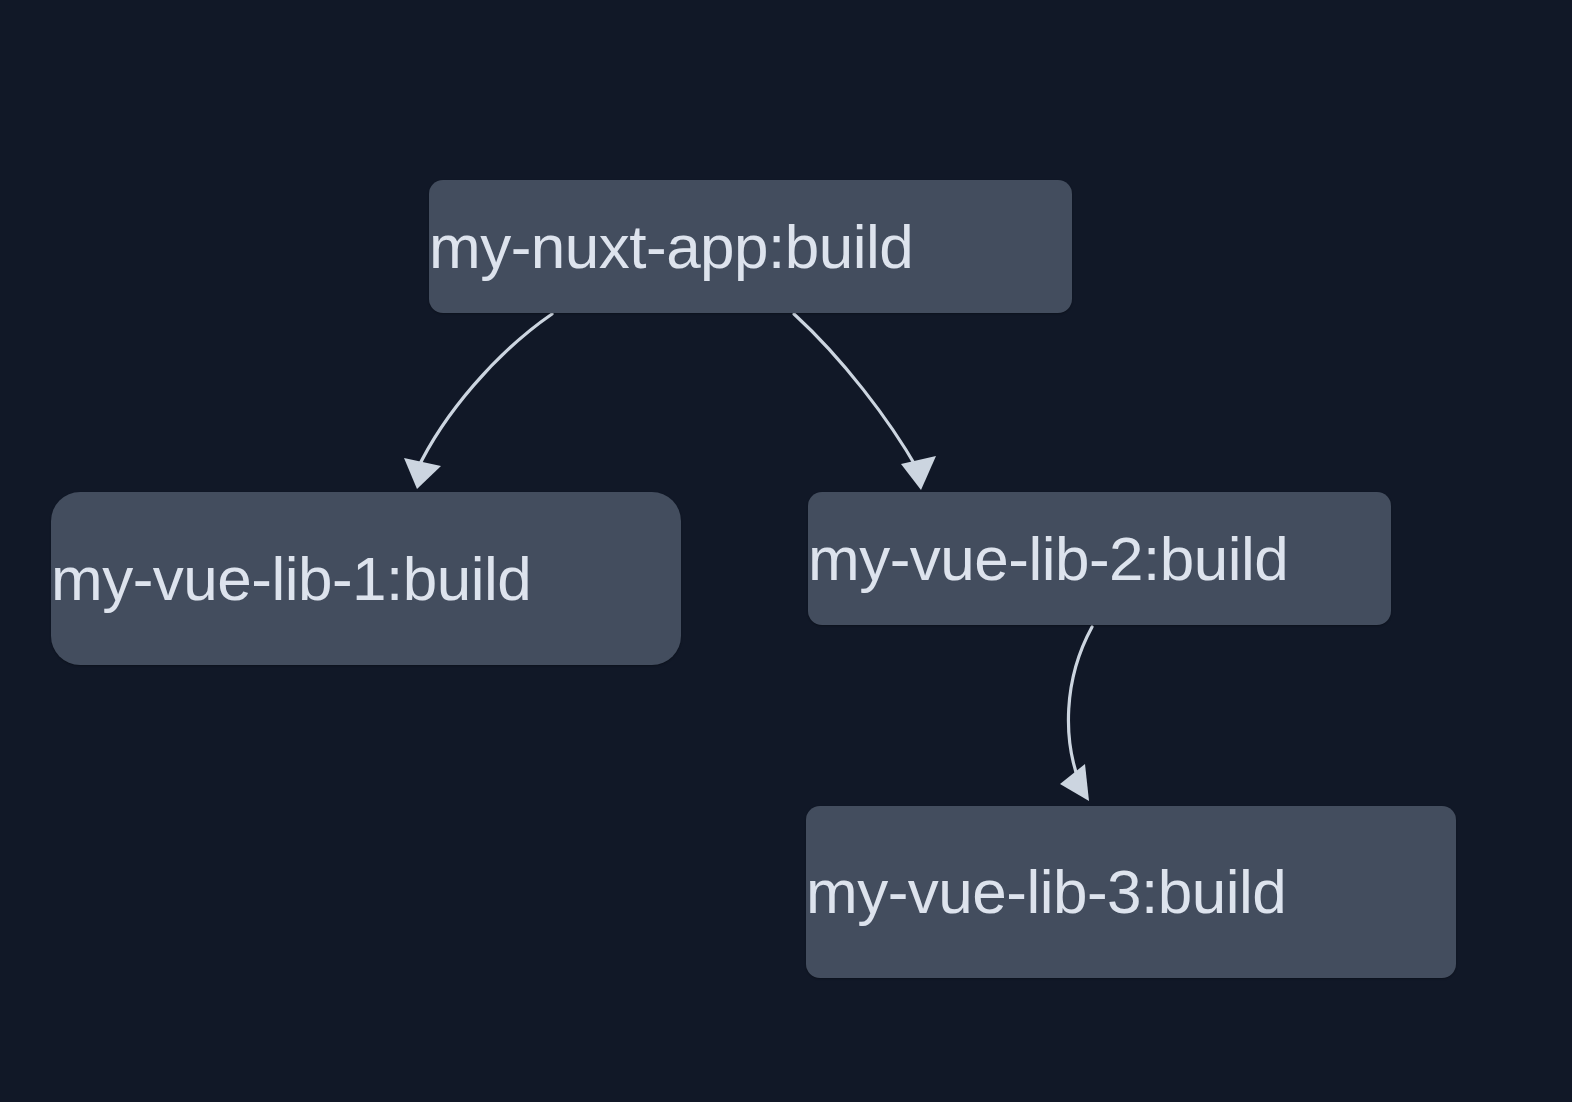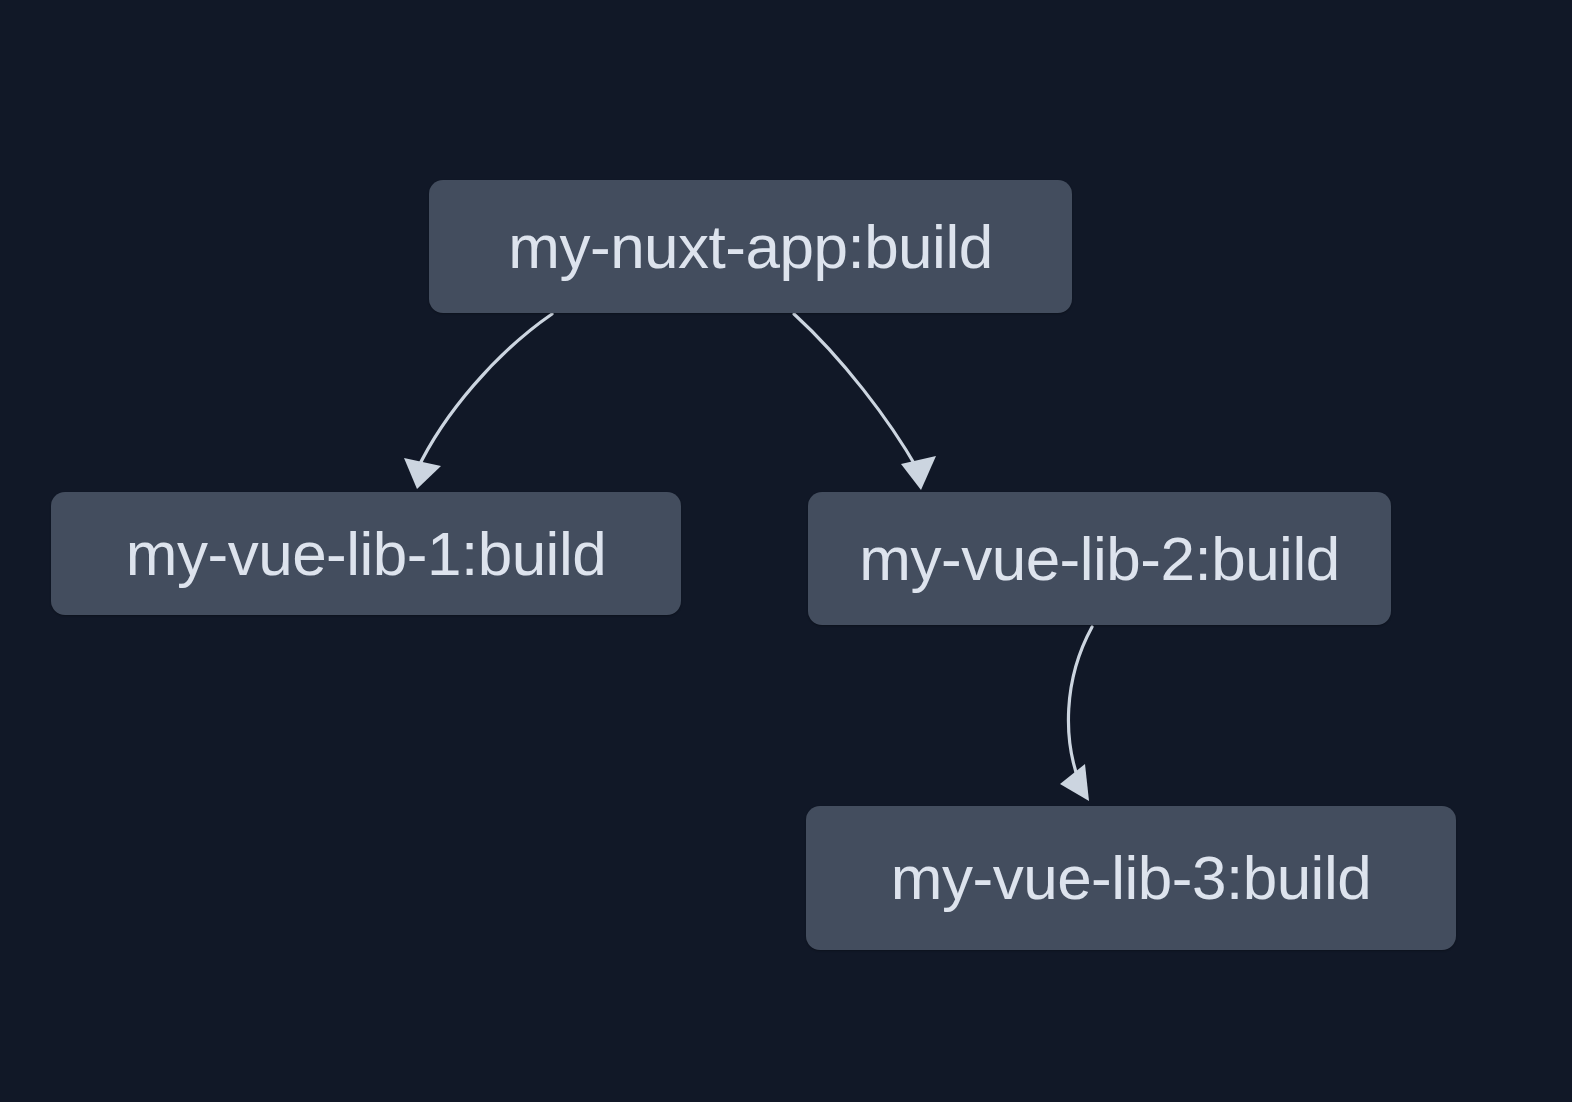--- a/index.html
+++ b/index.html
@@ -22,21 +22,20 @@
     top: 0;
     width: 1572px;
     height: 1102px;
     pointer-events: none;
   }
   .graph-node {
     position: absolute;
     box-sizing: border-box;
     display: flex;
     align-items: center;
-    justify-content: center;
     background: #434d5e;
     border-radius: 14px;
     box-shadow: 0 1px 2px rgba(0,0,0,0.28);
     cursor: pointer;
   }
   .graph-node-label {
     color: #dde3ed;
     font-family: "Liberation Sans", sans-serif;
     font-size: 62px;
     font-weight: 400;
@@ -73,25 +72,25 @@
     <g>
       <path class="edge-path" d="M 1092 627 C 1063 680 1063 740 1080 784"></path>
       <polygon class="edge-arrowhead" points="1089,801 1060,784 1085,764"></polygon>
     </g>
   </svg>
 
   <div class="graph-node" style="left: 429px; top: 180px; width: 643px; height: 133px;">
     <span class="graph-node-label">my-nuxt-app:build</span>
   </div>
 
-  <div class="graph-node" style="left: 51px; top: 492px; width: 630px; height: 123px;">
+  <div class="graph-node" style="left: 51px; top: 492px; width: 630px; height: 173px; border-radius: 29px;">
     <span class="graph-node-label">my-vue-lib-1:build</span>
   </div>
 
   <div class="graph-node" style="left: 808px; top: 492px; width: 583px; height: 133px;">
     <span class="graph-node-label">my-vue-lib-2:build</span>
   </div>
 
-  <div class="graph-node" style="left: 806px; top: 806px; width: 650px; height: 144px;">
+  <div class="graph-node" style="left: 806px; top: 806px; width: 650px; height: 172px;">
     <span class="graph-node-label">my-vue-lib-3:build</span>
   </div>
 
 </div>
 
 </body></html>

